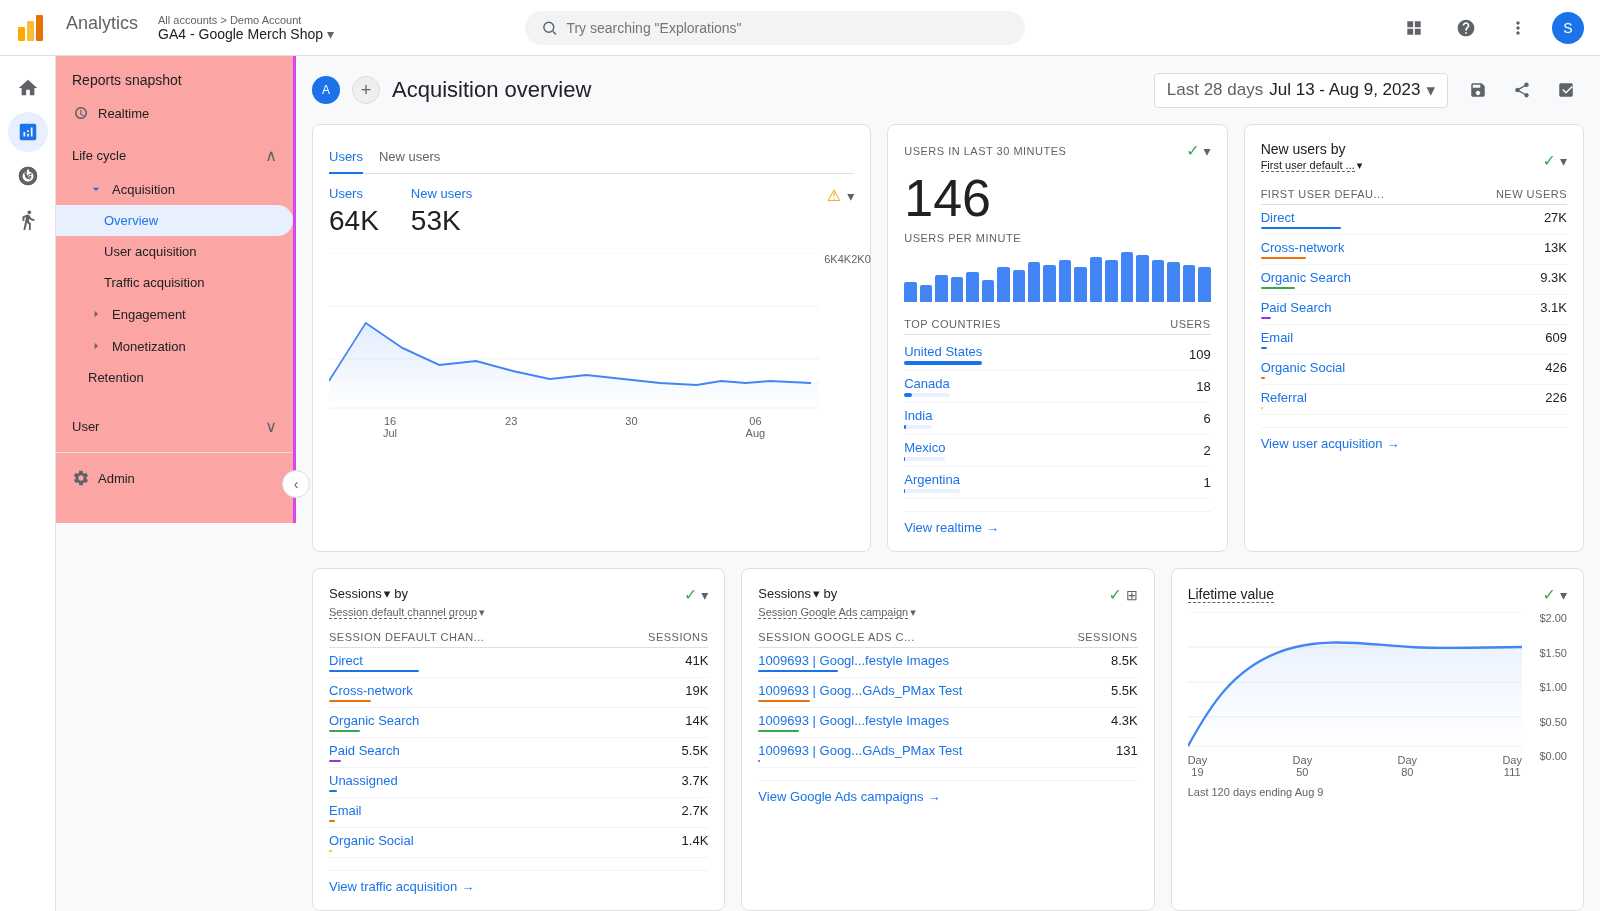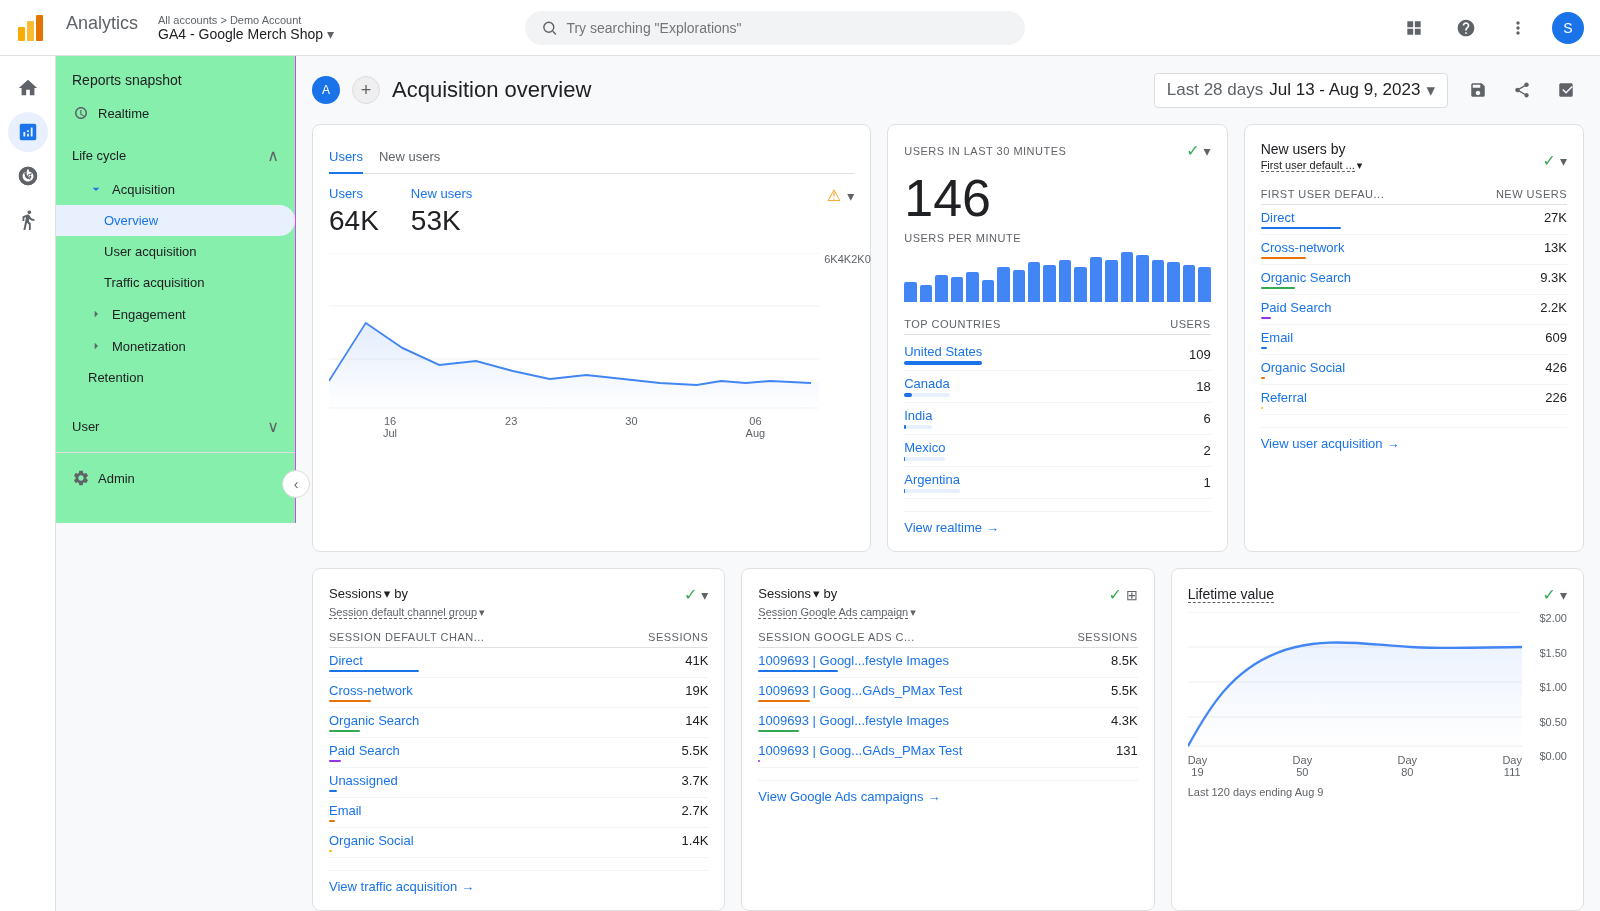--- a/index.html
+++ b/index.html
@@ -35,21 +35,21 @@
       width: 56px; background: #fff; border-right: 1px solid #e0e0e0;
       display: flex; flex-direction: column; align-items: center; padding: 8px 0; gap: 4px;
       flex-shrink: 0;
     }
     .sidebar-icon { width: 40px; height: 40px; border-radius: 50%; display: flex; align-items: center; justify-content: center; cursor: pointer; color: #5f6368; font-size: 18px; }
     .sidebar-icon-home { margin-top: 4px; }
     .sidebar-icon-reports { background: #e8f0fe; color: #1a73e8; }
     
     
     .left-nav {
-      width: 240px; background: #86efac; border-right: 1px solid #d946ef;
+      width: 240px; background: #fca5a5; border-right: 3px solid #d946ef;
       overflow-y: auto; flex-shrink: 0; padding-bottom: 20px;
     }
     .left-nav-header { padding: 16px 16px 8px; font-size: 14px; font-weight: 500; color: #202124; }
     .left-nav-item {
       display: flex; align-items: center; padding: 8px 16px; cursor: pointer;
       font-size: 13px; color: #202124; gap: 8px;
     }
     .left-nav-item.active { background: #e8f0fe; color: #1a73e8; border-radius: 0 24px 24px 0; }
     .left-nav-section { padding: 8px 0; }
     .left-nav-section-header {
@@ -532,21 +532,21 @@
               <div class="new-user-channel">Organic Search</div>
               <div class="new-user-channel-bar" style="width:34px;background:#34a853;"></div>
             </div>
             <span class="new-user-value">9.3K</span>
           </div>
           <div class="new-user-row">
             <div>
               <div class="new-user-channel">Paid Search</div>
               <div class="new-user-channel-bar" style="width:10px;background:#9334e6;"></div>
             </div>
-            <span class="new-user-value">2.2K</span>
+            <span class="new-user-value">3.1K</span>
           </div>
           <div class="new-user-row">
             <div>
               <div class="new-user-channel">Email</div>
               <div class="new-user-channel-bar" style="width:6px;background:#1a73e8;"></div>
             </div>
             <span class="new-user-value">609</span>
           </div>
           <div class="new-user-row">
             <div>

